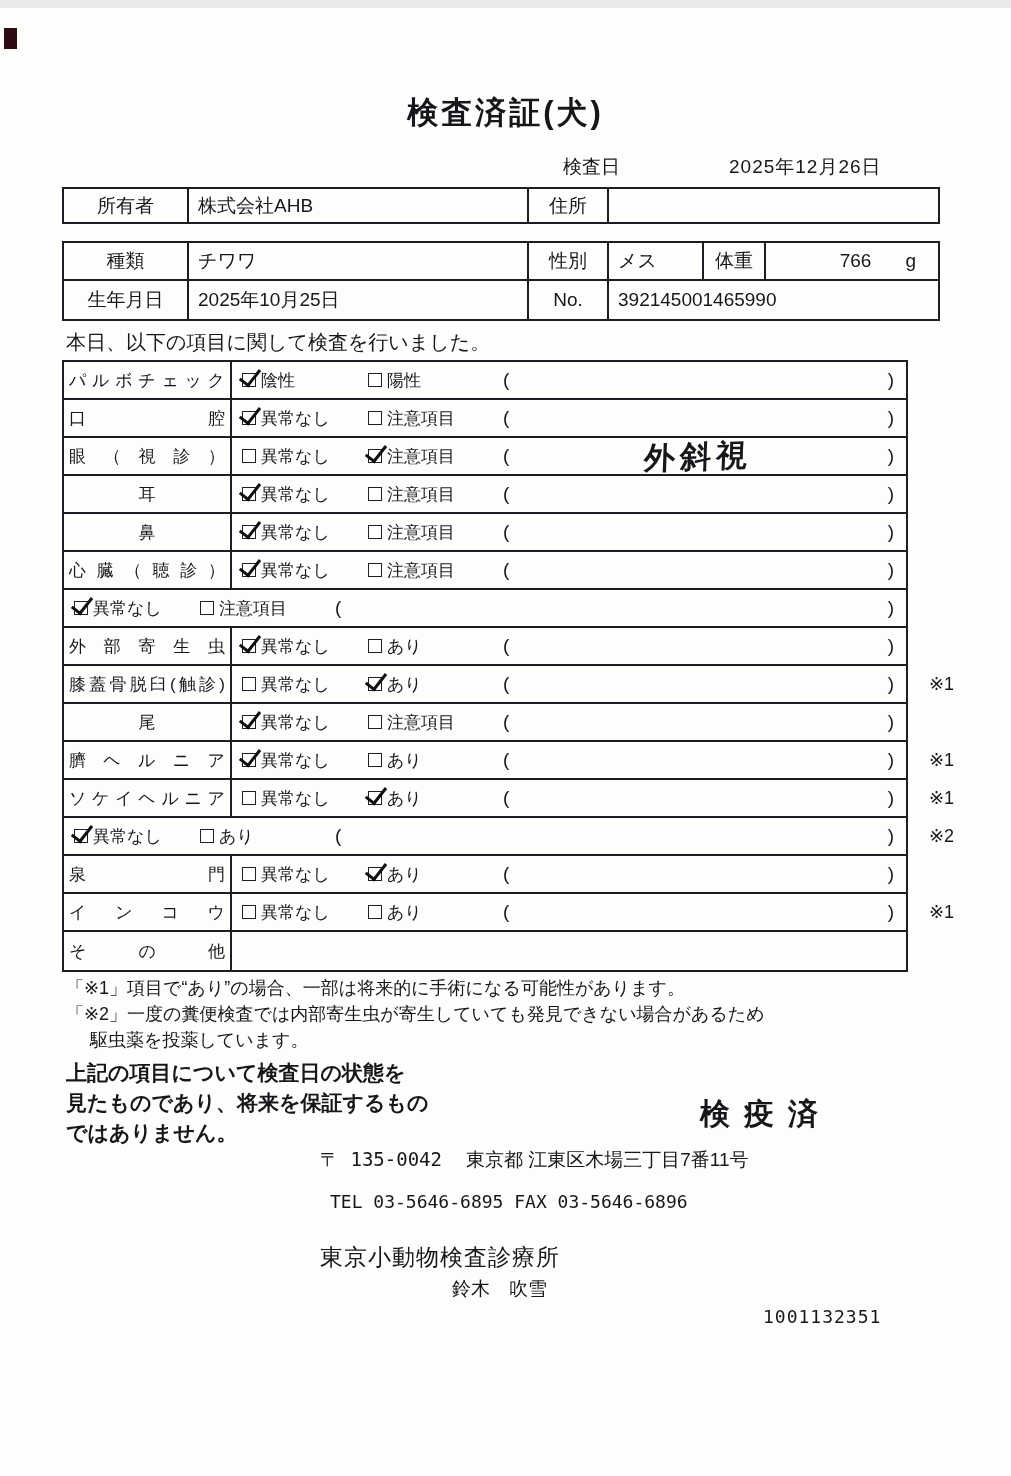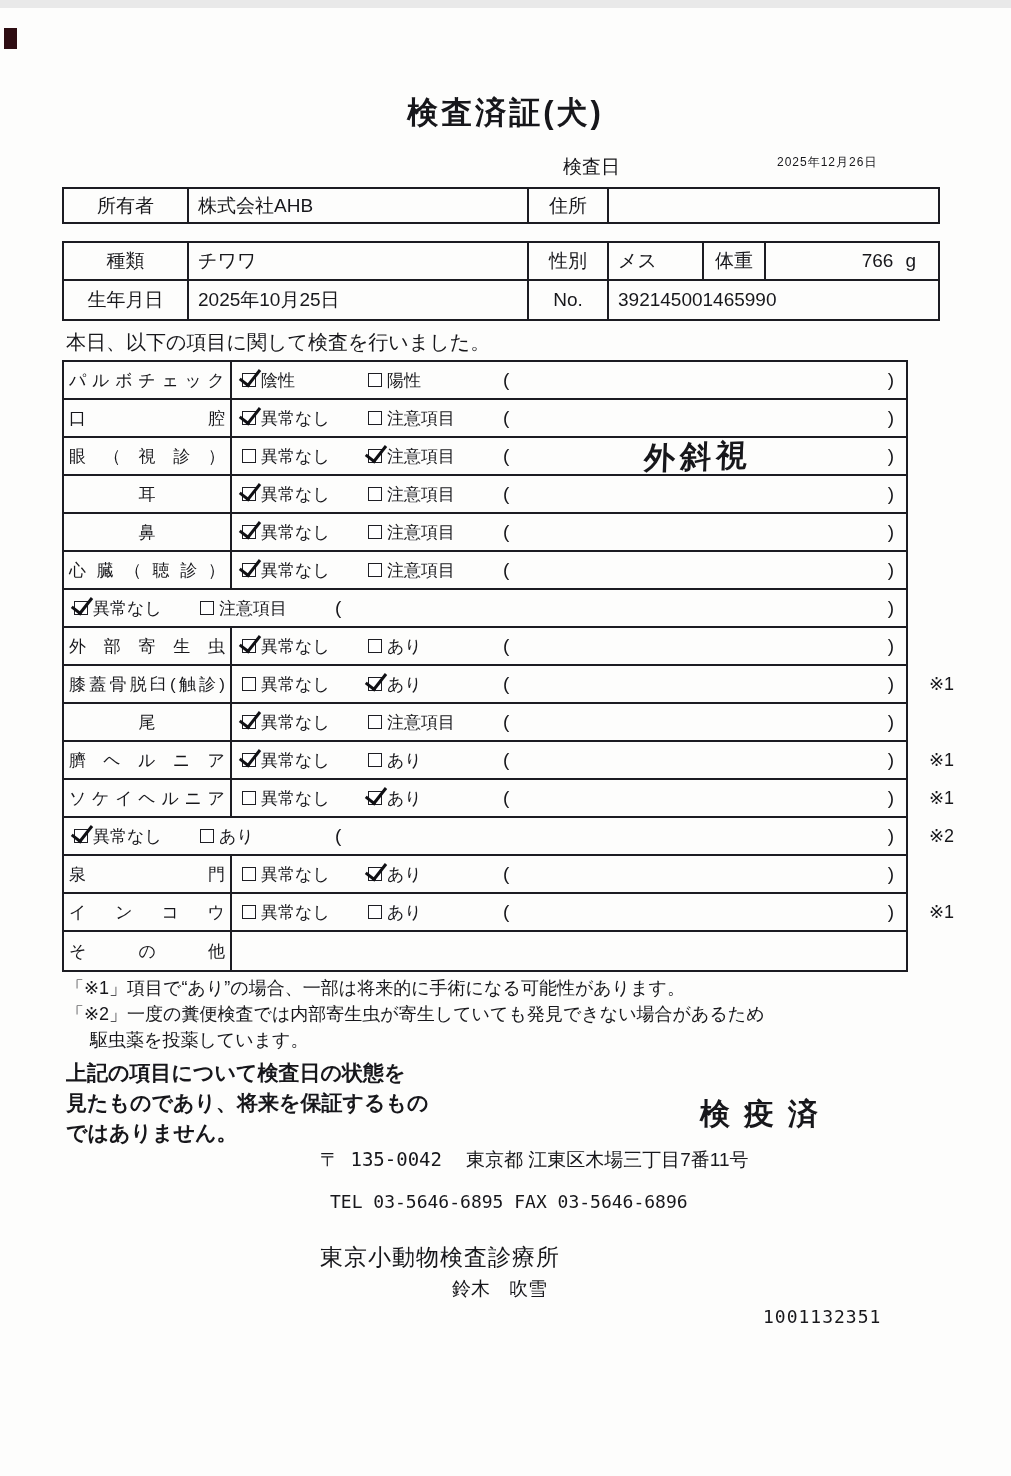--- a/index.html
+++ b/index.html
@@ -5,34 +5,34 @@
   :root{ --ink:#1c1c22; --text:#17171b; }
   *{box-sizing:border-box;margin:0;padding:0}
   body{background:#e9e9e9;font-family:"Liberation Sans","DejaVu Sans",sans-serif;color:var(--text)}
   .page{position:relative;width:1011px;height:1476px;background:#fdfdfc;margin:8px auto;overflow:hidden}
   .abs{position:absolute}
 
   .artifact{left:4px;top:20px;width:13px;height:21px;background:#2e0d12}
 
   .title{left:0;right:0;top:84px;text-align:center;font-size:31px;font-weight:600;letter-spacing:3px}
   .idate-label{left:563px;top:146px;font-size:19px}
-  .idate-value{left:777px;top:146px;font-size:12px;letter-spacing:1px}
+  .idate-value{left:729px;top:146px;font-size:19px;letter-spacing:1px}
 
   .tbl{display:flex;border:2px solid var(--ink)}
   .tblv{display:flex;flex-direction:column;border:2px solid var(--ink)}
   .trow{display:flex;height:38px}
   .bb{border-bottom:2px solid var(--ink)}
   .br{border-right:2px solid var(--ink)}
   .cell{display:flex;align-items:center;font-size:19px;padding:4px 9px}
   .cell.hd{justify-content:center;padding:0}
   .w103{width:125px}.w340{width:340px}.w80{width:80px}.w95{width:95px}.w62{width:62px}
   .grow{flex:1}
   .owner-tbl{left:62px;top:179px;width:878px;height:37px}
   .pet-tbl{left:62px;top:233px;width:878px}
-  .weight-cell{justify-content:flex-end;gap:12px;padding-right:22px}
+  .weight-cell{justify-content:flex-end;gap:34px;padding-right:22px}
 
   .intro{left:66px;top:321px;font-size:20px}
 
   .itable{left:62px;top:352px;width:846px;border:2px solid var(--ink)}
   .irow{display:flex;height:38px;border-bottom:2px solid var(--ink);position:relative;align-items:stretch}
   .irow:last-child{border-bottom:none}
   .ilabel-cell{width:168px;border-right:2px solid var(--ink);display:flex;align-items:center;padding:0 5px;flex:none}
   .ilabel{display:block;width:100%;font-size:17px;text-align:justify;text-align-last:justify}
   .ilabel.center{text-align:center;text-align-last:center}
   .opts{flex:1;display:flex;align-items:center}

